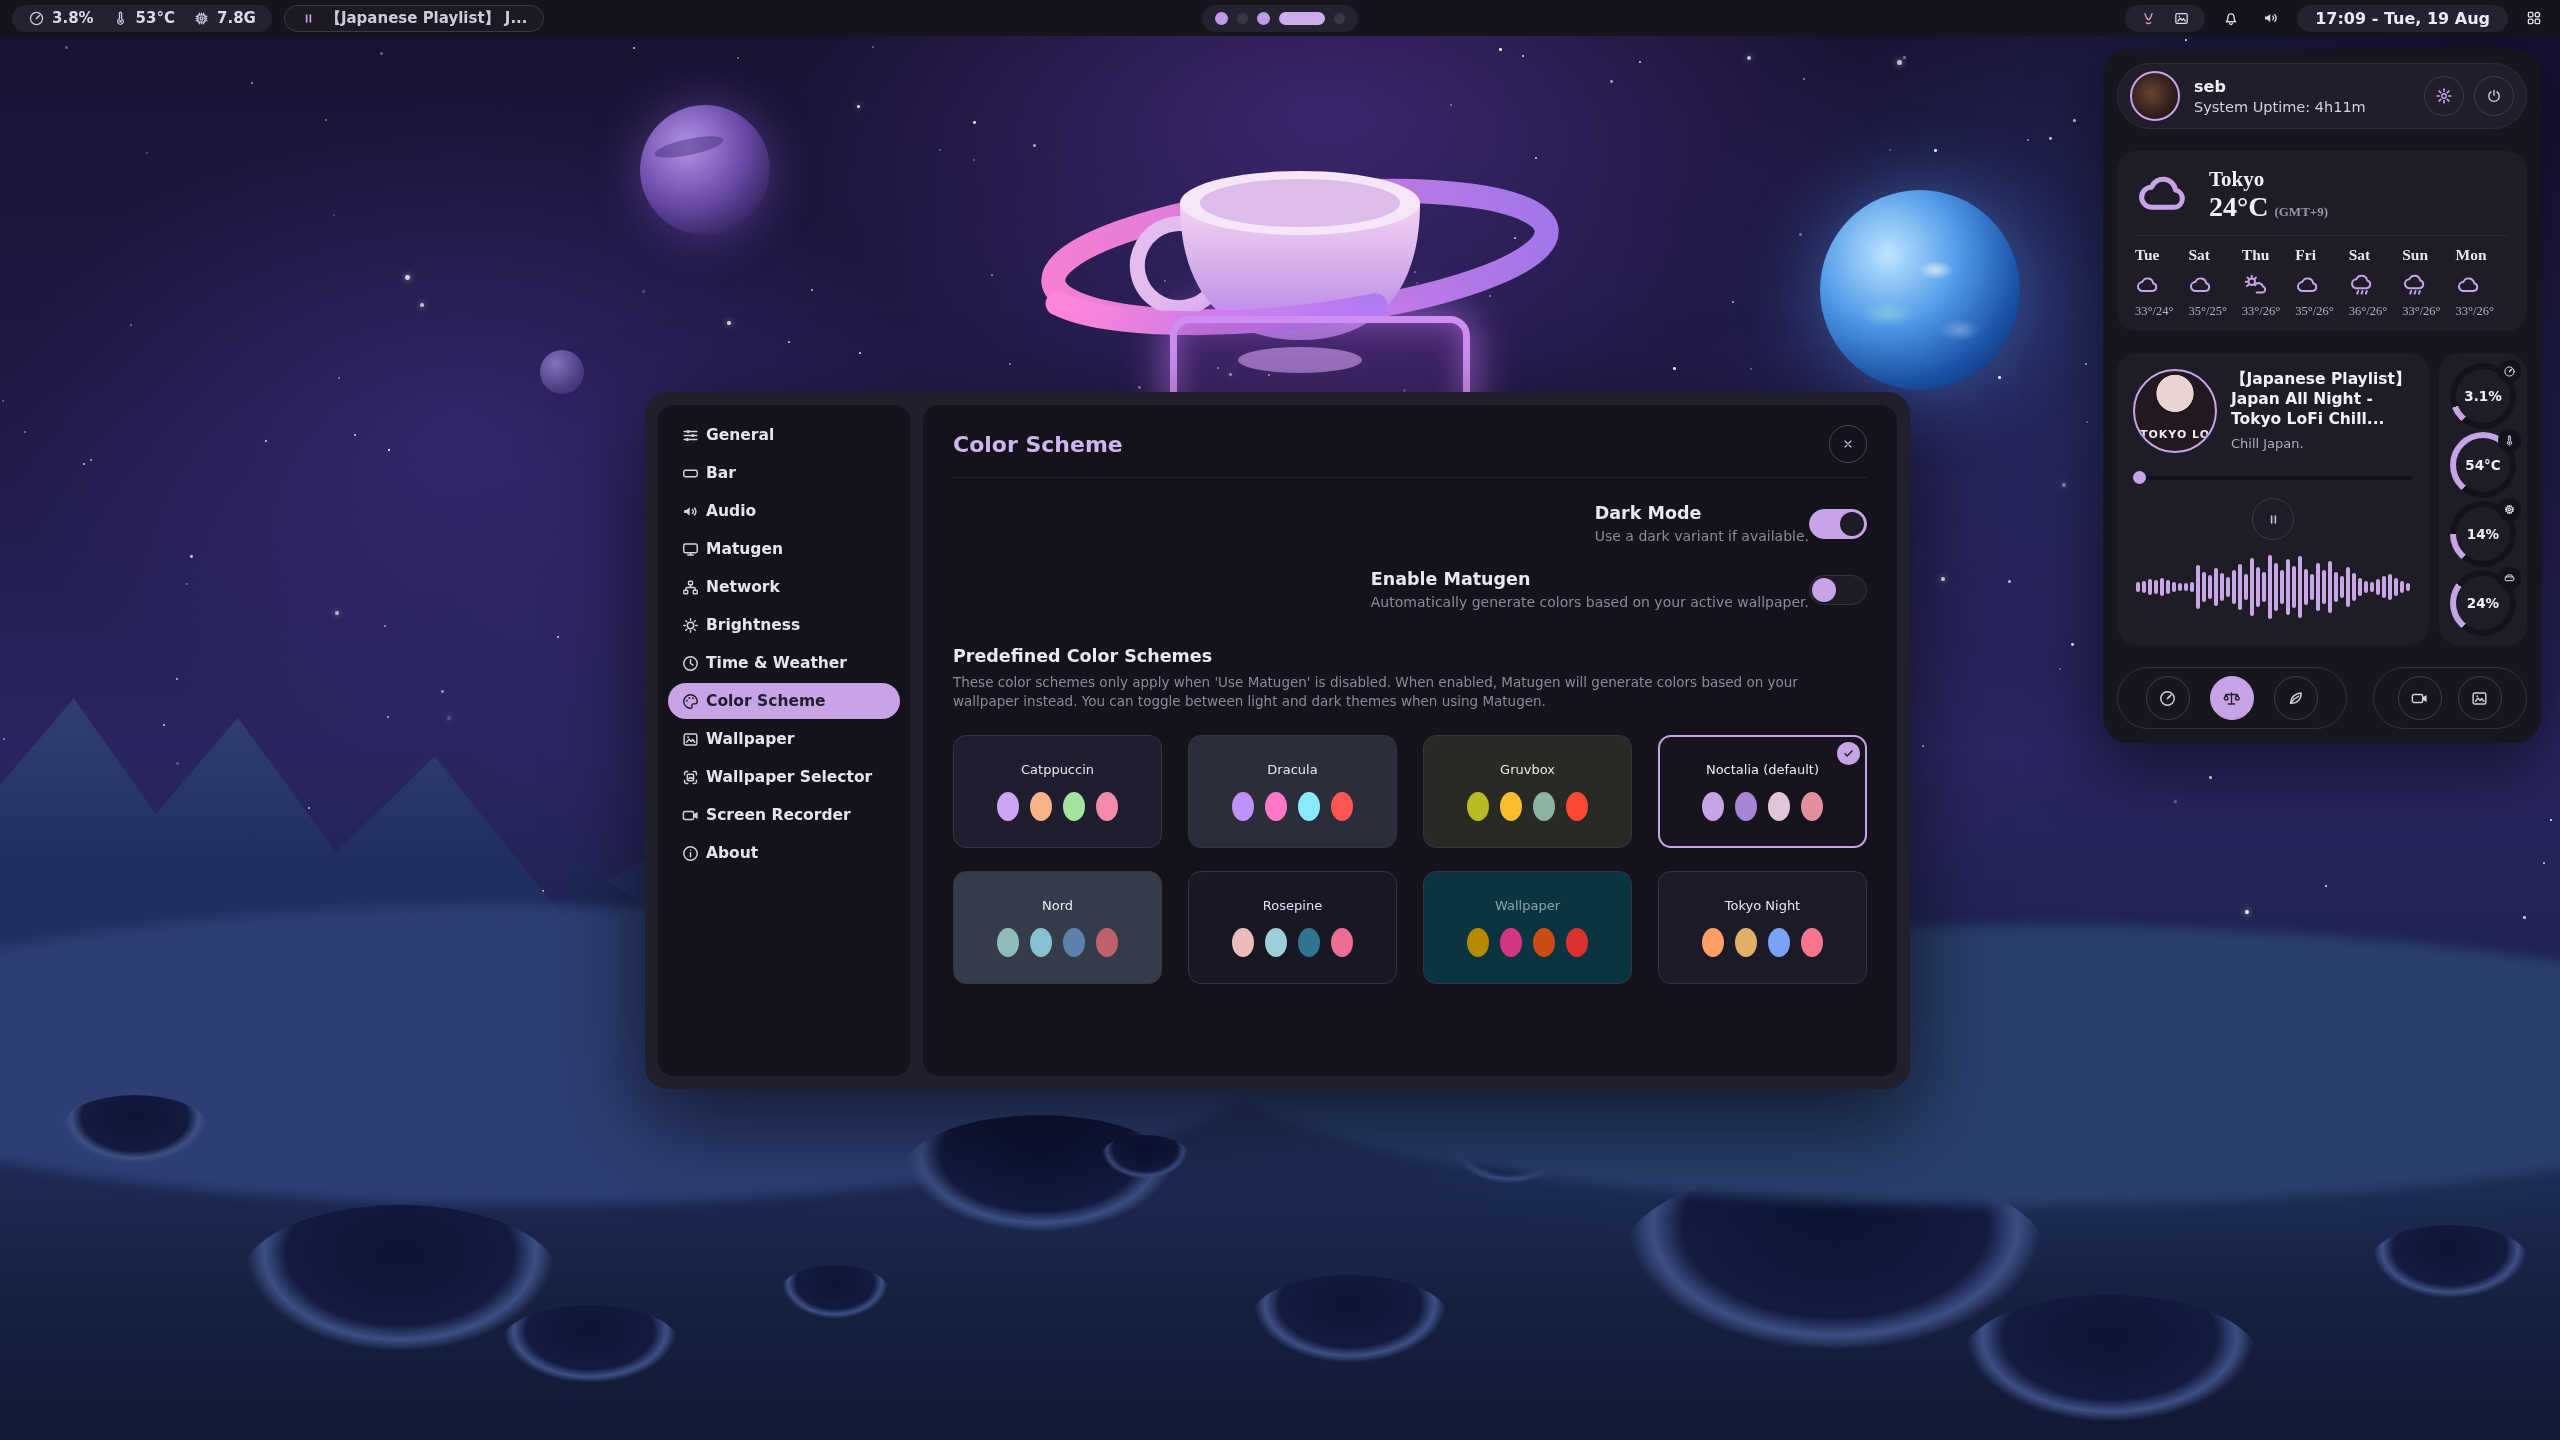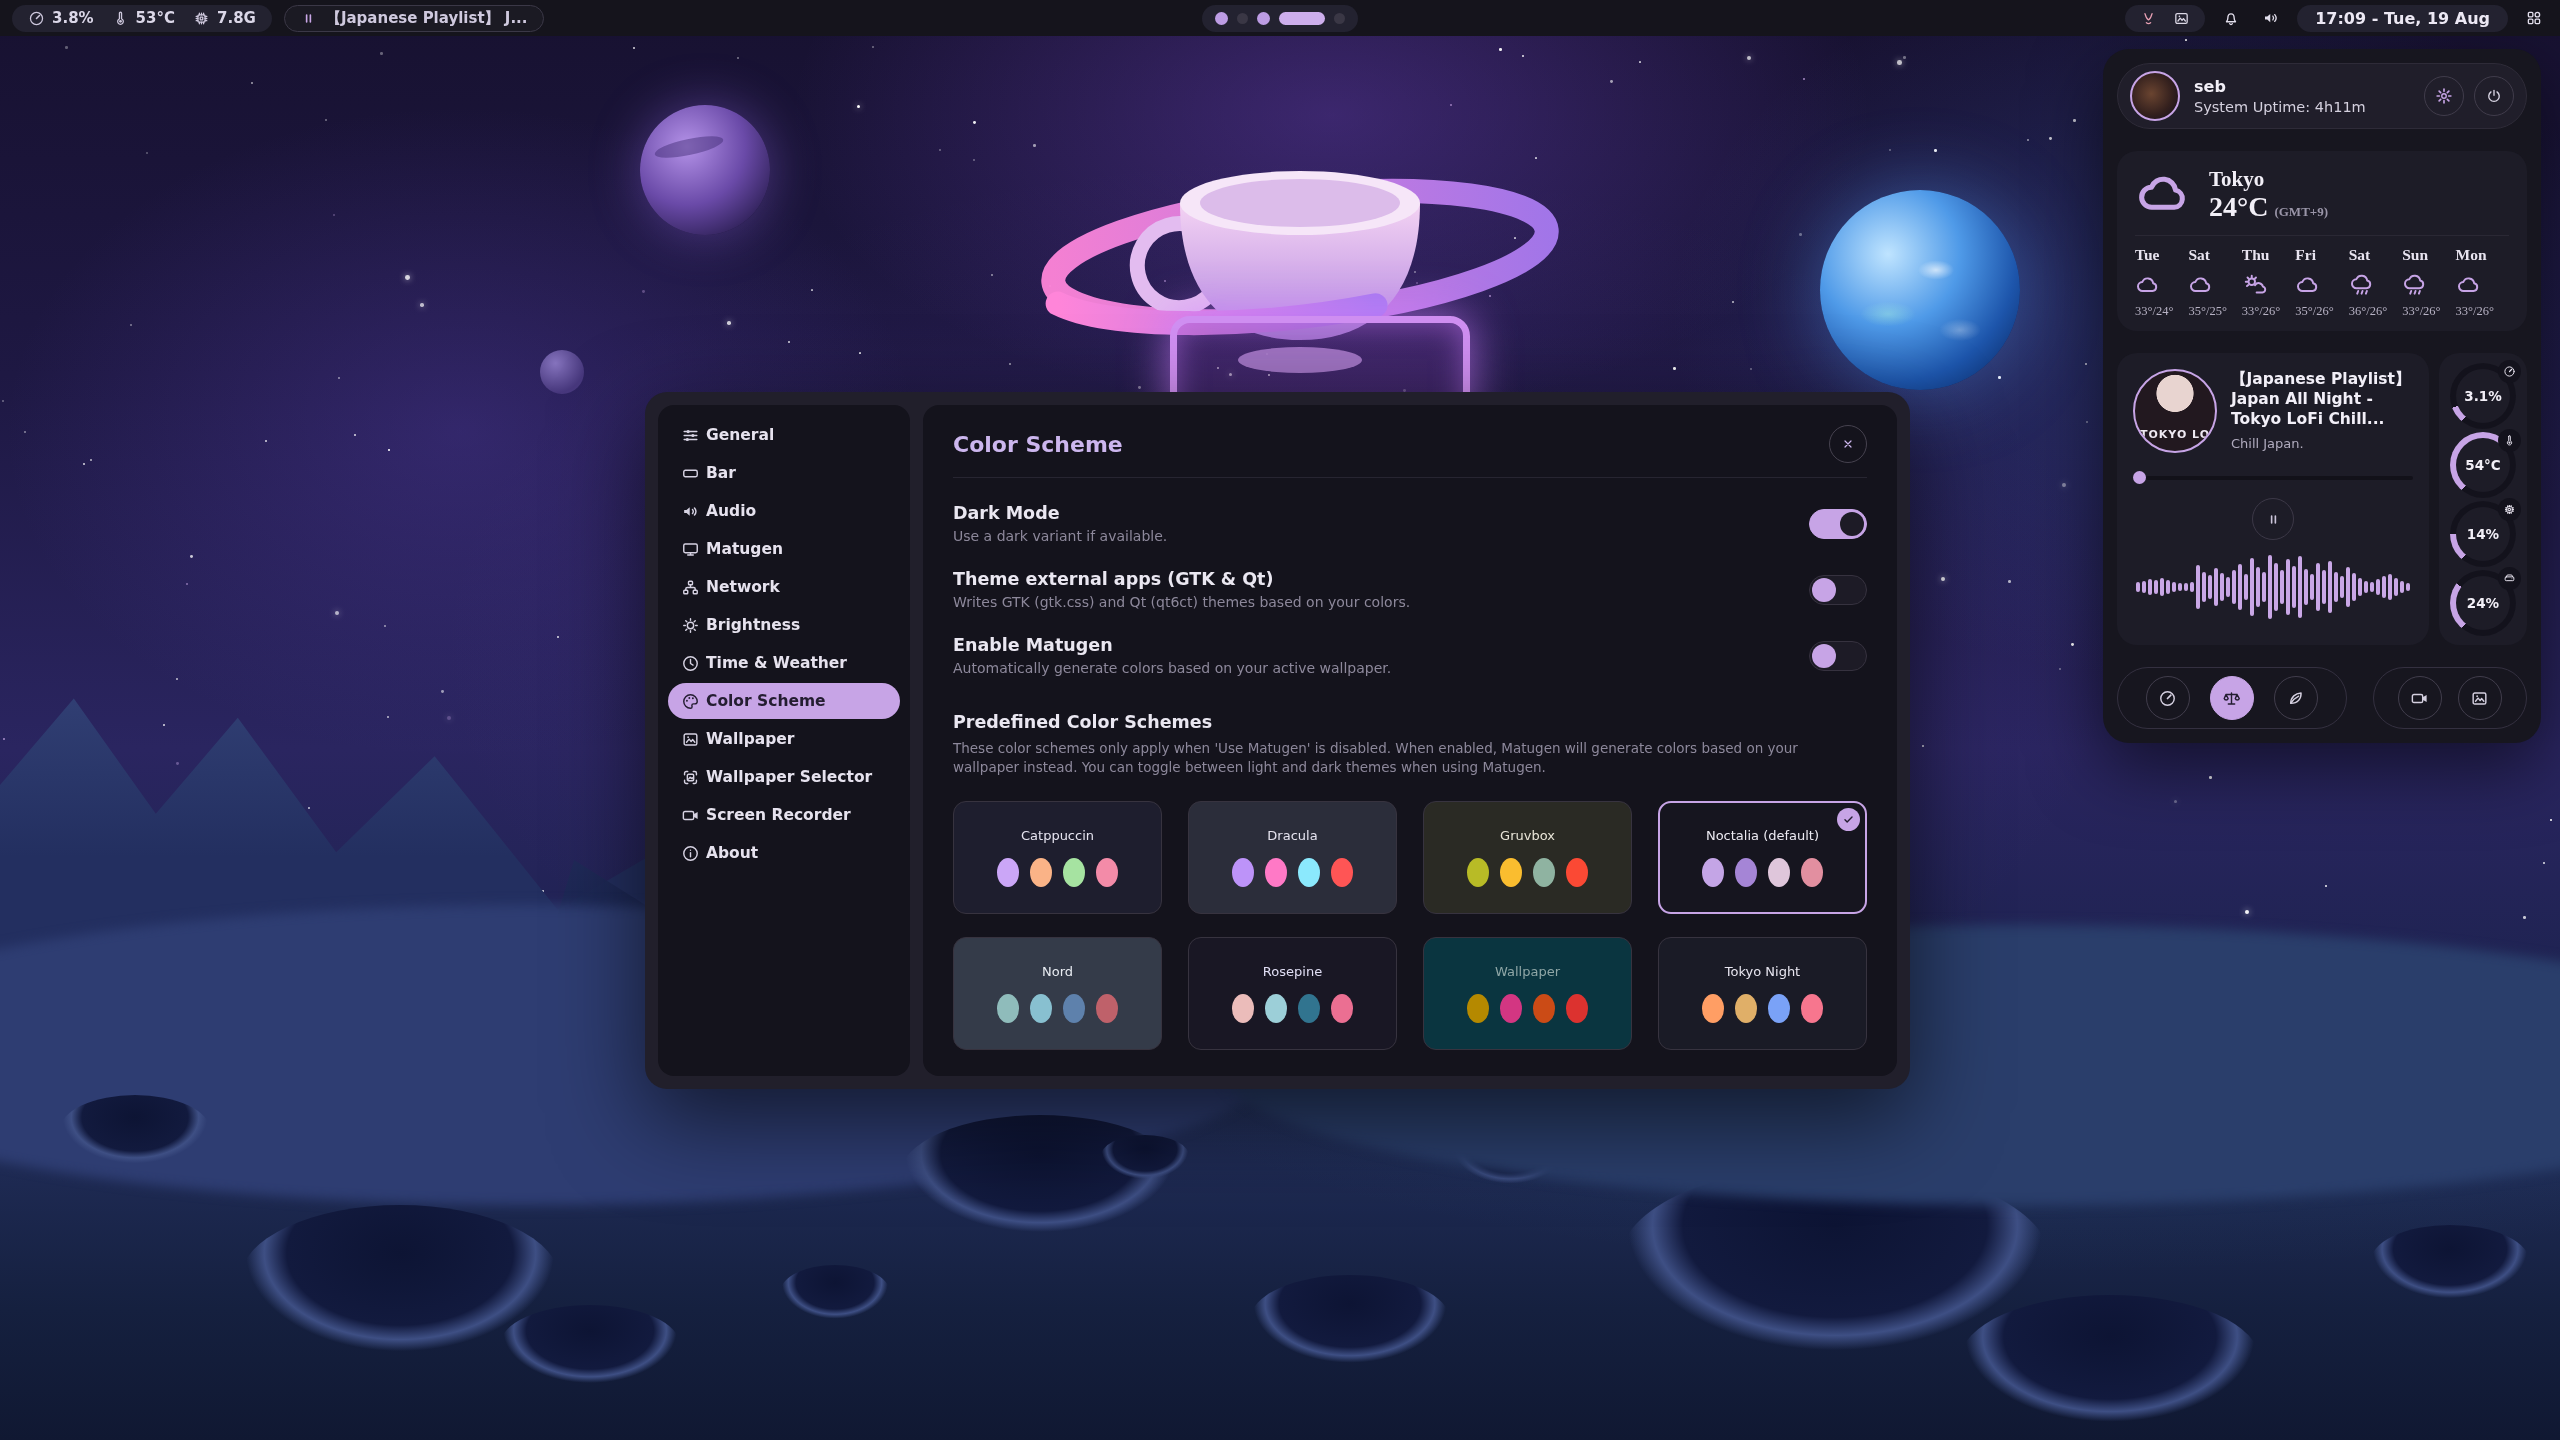--- a/index.html
+++ b/index.html
@@ -93,21 +93,21 @@
   .side-item.active { background:#c7a4e6; }
   .side-item.active .ico, .side-item.active span { color:#241d31; }
 
   .maincard { flex:1; background:#14131c; border-radius:16px; padding:20px 30px 0 30px; overflow:hidden; }
   .mc-head { display:flex; align-items:center; justify-content:space-between; }
   .mc-title { font-size:22px; font-weight:700; color:#ccb6ee; }
   .close-btn { width:38px; height:38px; border-radius:50%; border:1.5px solid #46424f;
     display:flex; align-items:center; justify-content:center; color:#ccb6ee; cursor:pointer; }
   .close-btn .ico { width:16px; height:16px; }
   .mc-divider { border-bottom:1px solid #272531; margin-top:14px; }
-  .toggle-row { display:flex; align-items:center; justify-content:space-between; margin-top:25px; }
+  .toggle-row { display:flex; align-items:center; justify-content:flex-end; margin-top:25px; }
   .tr-label { font-size:17.5px; font-weight:700; color:#eae7f1; }
   .tr-desc { font-size:14px; color:#8d889b; margin-top:5px; }
   .toggle { width:58px; height:30px; border-radius:15px; position:relative; flex:none; cursor:pointer;
     background:#1d1b26; border:1px solid #36323f; }
   .toggle .knob { position:absolute; top:2px; left:2px; width:24px; height:24px; border-radius:50%;
     background:#c7a4e6; }
   .toggle.on { background:#c7a4e6; border-color:#c7a4e6; }
   .toggle.on .knob { left:auto; right:2px; background:#1d1b26; }
 
   .section-title { font-size:17.5px; font-weight:700; color:#eae7f1; margin-top:36px; }
@@ -669,29 +669,20 @@
           <div class="toggle-row">
             <div>
               <div class="tr-label">Dark Mode</div>
               <div class="tr-desc">Use a dark variant if available.</div>
             </div>
             <div class="toggle on">
               <div class="knob"></div>
             </div>
           </div>
 
-          <div class="toggle-row">
-            <div>
-              <div class="tr-label">Theme external apps (GTK &amp; Qt)</div>
-              <div class="tr-desc">Writes GTK (gtk.css) and Qt (qt6ct) themes based on your colors.</div>
-            </div>
-            <div class="toggle">
-              <div class="knob"></div>
-            </div>
-          </div>
 
           <div class="toggle-row">
             <div>
               <div class="tr-label">Enable Matugen</div>
               <div class="tr-desc">Automatically generate colors based on your active wallpaper.</div>
             </div>
             <div class="toggle">
               <div class="knob"></div>
             </div>
           </div>

